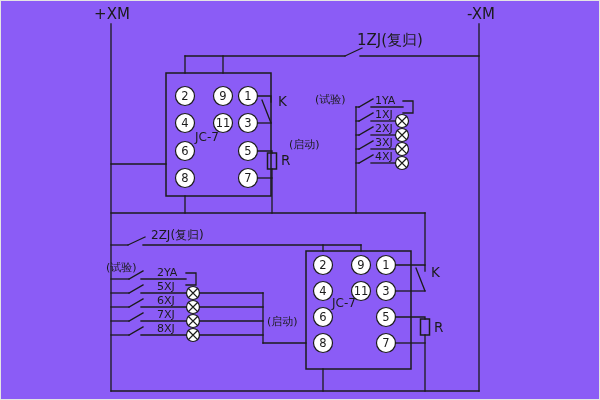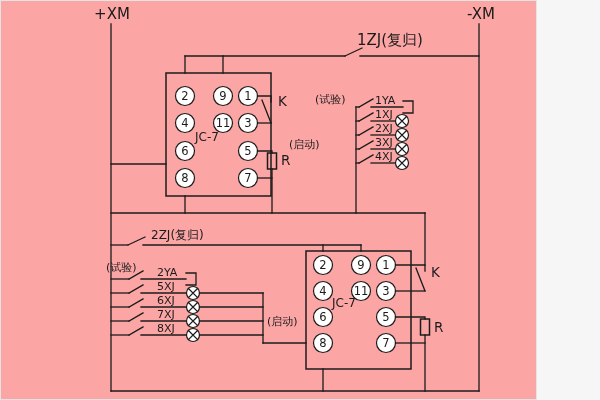--- a/index.html
+++ b/index.html
@@ -1,17 +1,17 @@
 <!DOCTYPE html>
 <html><head>
 <meta charset="utf-8">
 <style>
   html,body{margin:0;padding:0;background:#f6f6f6;}
   .wrap{
-    width:537px;height:400px;background:#fca5a5;
+    width:600px;height:400px;background:#8b5cf6;
     border:1px solid #e4e4e4;box-sizing:border-box;
     position:relative;overflow:hidden;
   }
   svg{display:block;}
   svg text{
     font-family:"DejaVu Sans","Liberation Sans",sans-serif;
     fill:#1b1b1b;
   }
   .w{fill:none;stroke:#1b1b1b;stroke-width:1.3;stroke-linecap:square;}
   .blk{fill:none;stroke:#1b1b1b;stroke-width:1.5;}

